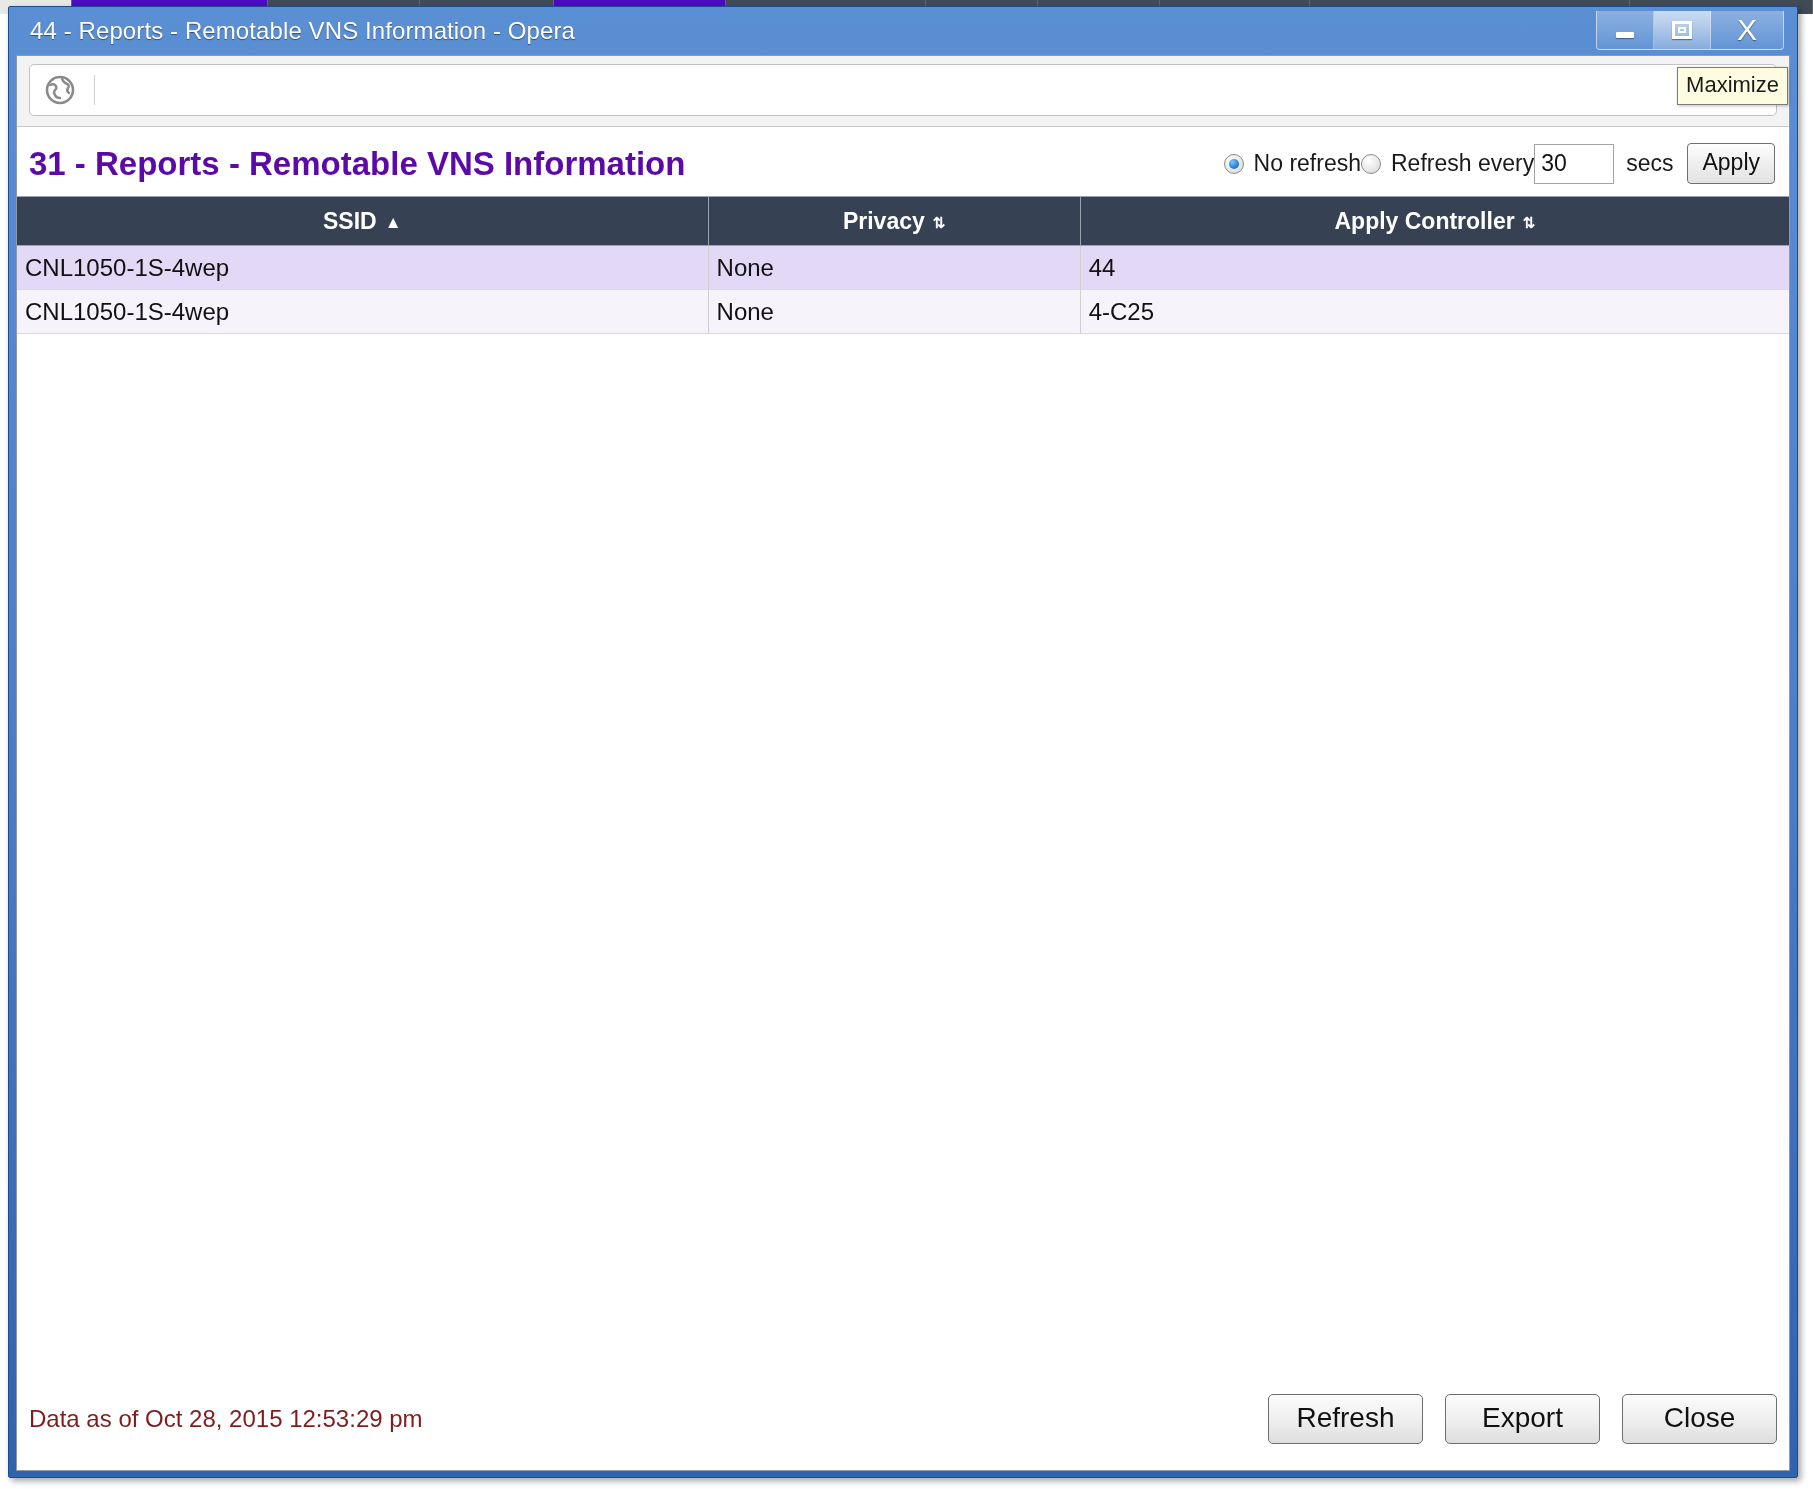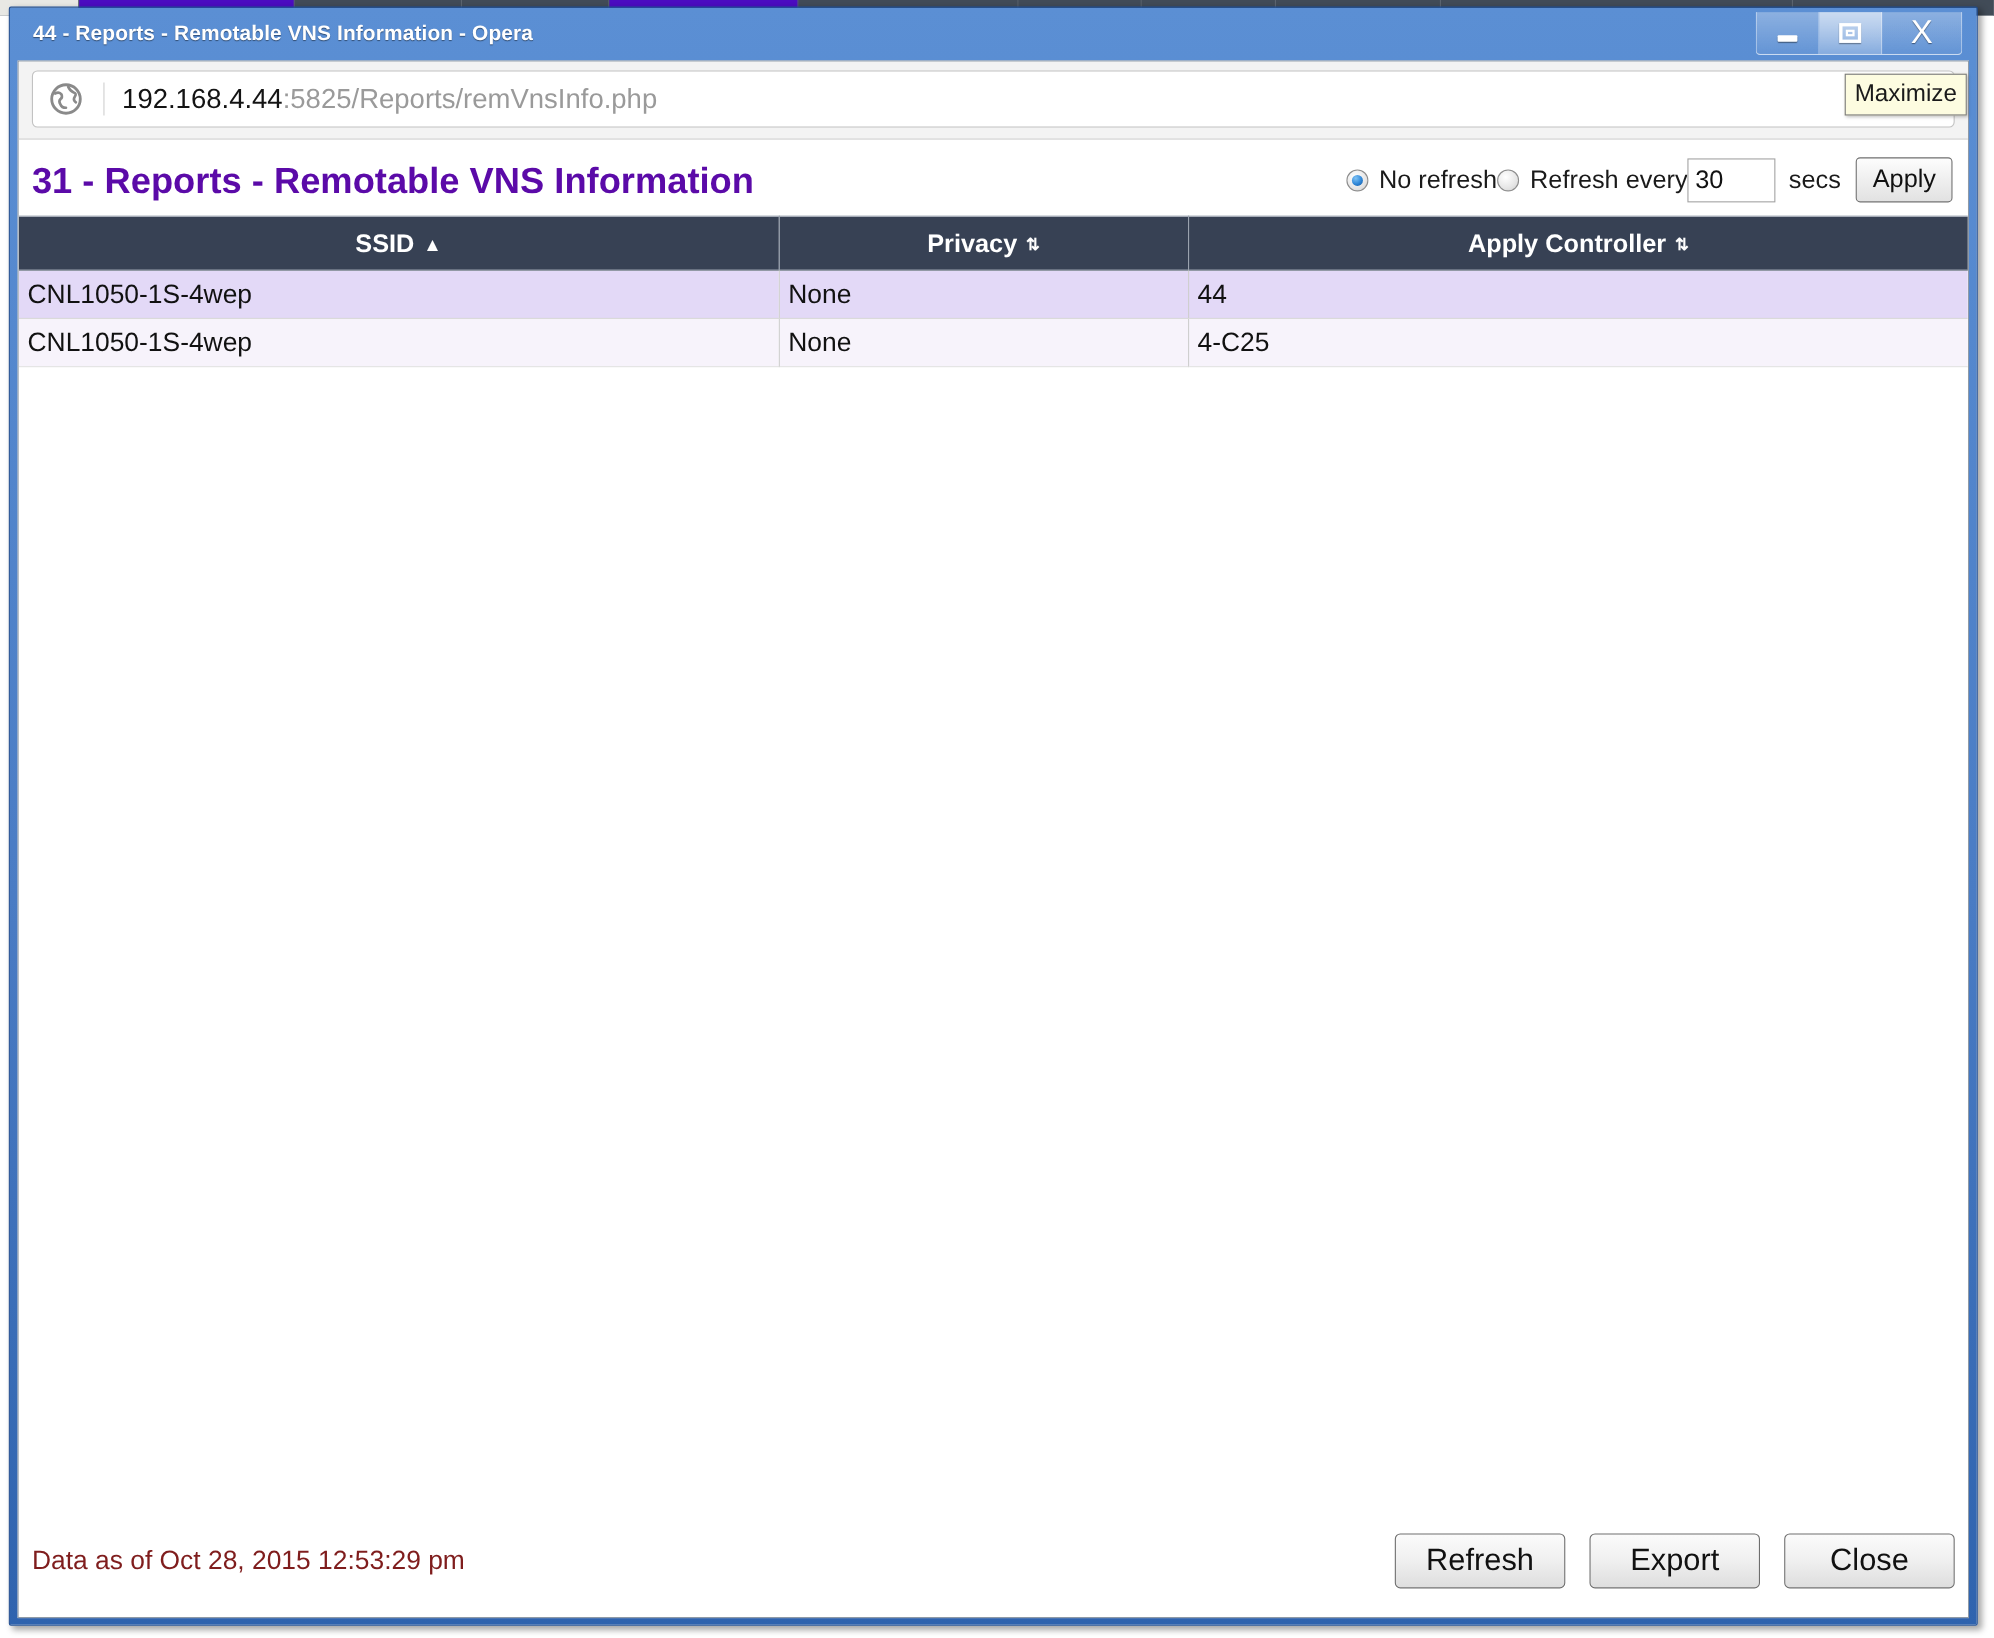--- a/index.html
+++ b/index.html
@@ -45,22 +45,22 @@
   
   #title-bar {
     height: 48px;
     position: relative;
     display: flex;
     align-items: center;
     padding-left: 14px;
   }
   #window-title {
     color: #ffffff;
-    font-size: 19px;
-    font-weight: 700;
+    font-size: 24px;
+    font-weight: 400;
     letter-spacing: 0.1px;
     text-shadow: 0 1px 1px rgba(0,0,0,0.45);
     white-space: nowrap;
   }
   #window-controls {
     position: absolute;
     right: 6px;
     top: 4px;
     display: flex;
     align-items: stretch;
@@ -379,21 +379,20 @@
     <div id="address-bar-wrap">
       <div id="address-field">
         <span id="globe-icon">
           <svg width="32" height="32" viewBox="0 0 32 32" aria-hidden="true">
             <circle cx="16" cy="16" r="13" fill="none" stroke="#8a8a8a" stroke-width="2.6"></circle>
             <path d="M6 11 Q10 9 12 12 Q13 15 11 16 Q9 18 11 21 Q12 24 16 24" fill="none" stroke="#8a8a8a" stroke-width="2.4" stroke-linecap="round"></path>
             <path d="M18 5 Q20 9 23 10 Q26 11 24 14 Q22 17 25 19" fill="none" stroke="#8a8a8a" stroke-width="2.4" stroke-linecap="round"></path>
           </svg>
         </span>
         <span id="address-divider"></span>
-        <span id="url-text"><span>192.168.4.44</span><span class="url-dim">:5825/Reports/remVnsInfo.php</span></span>
       </div>
     </div>
 
     <div id="page-content">
 
       <div id="page-header">
         <div id="page-title">31 - Reports - Remotable VNS Information</div>
 
         <div id="refresh-controls">
           <span class="radio-dot checked"></span>

